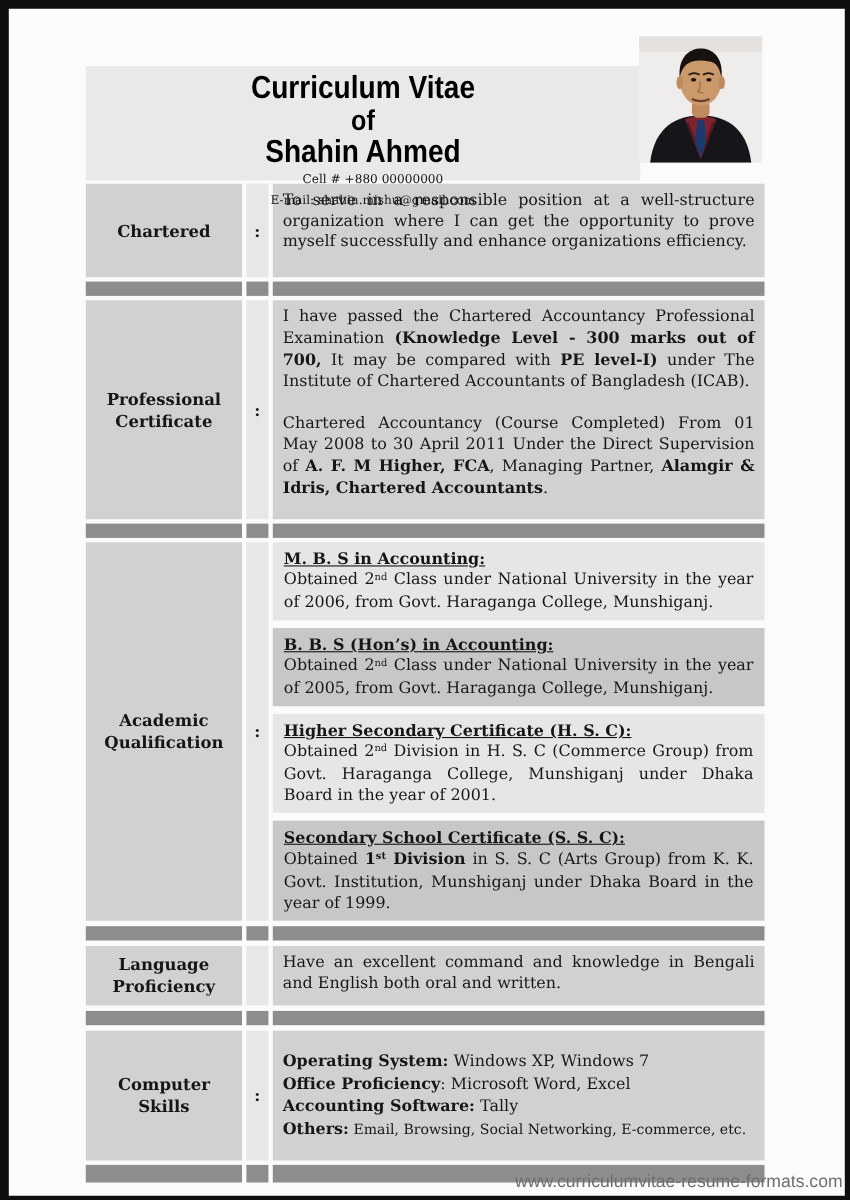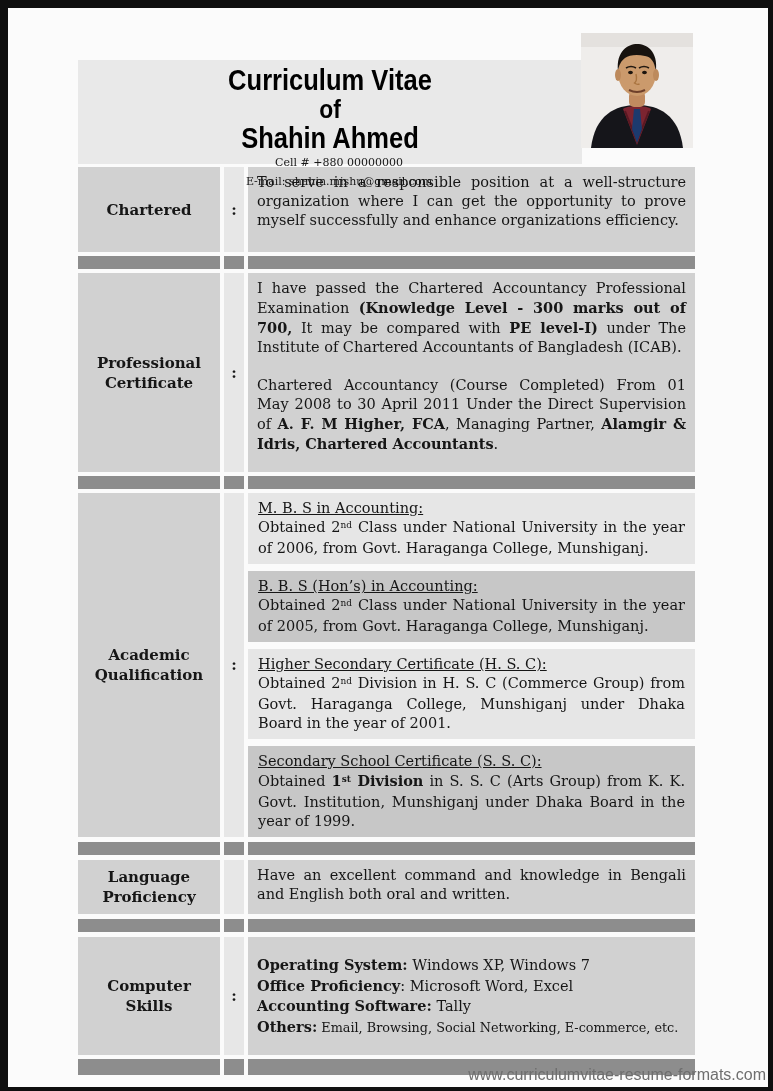--- a/index.html
+++ b/index.html
@@ -76,21 +76,21 @@
   .row-academic{min-height:323px;}
   .row-language{min-height:54px;}
   .row-computer{min-height:79px;}
   .row-professional .bodycell p + p{margin-top:19px;}
 
   
   .row-academic .bodycell{background:transparent;padding:0;display:flex;flex-direction:column;gap:7px;}
   .entry{padding:6px 10px;text-align:justify;font-size:14.5px;line-height:19px;}
   .entry[data-tone="light"]{background:var(--block_light);}
   .entry[data-tone="dark"]{background:var(--block_dark);}
-  .entry-heading{font-weight:normal;text-decoration:underline;display:block;}
+  .entry-heading{font-weight:bold;text-decoration:underline;display:block;}
 
   
   .row-computer .bodycell{text-align:left;padding:18px 9px;}
   .skill-line{line-height:19.5px;}
 
   
   .sep{display:flex;height:13px;margin-top:4px;}
   .sep.tall{height:16px;}
   .sep > div{background:var(--separator);}
   .sep .s-l{width:142px;flex:0 0 142px;}

